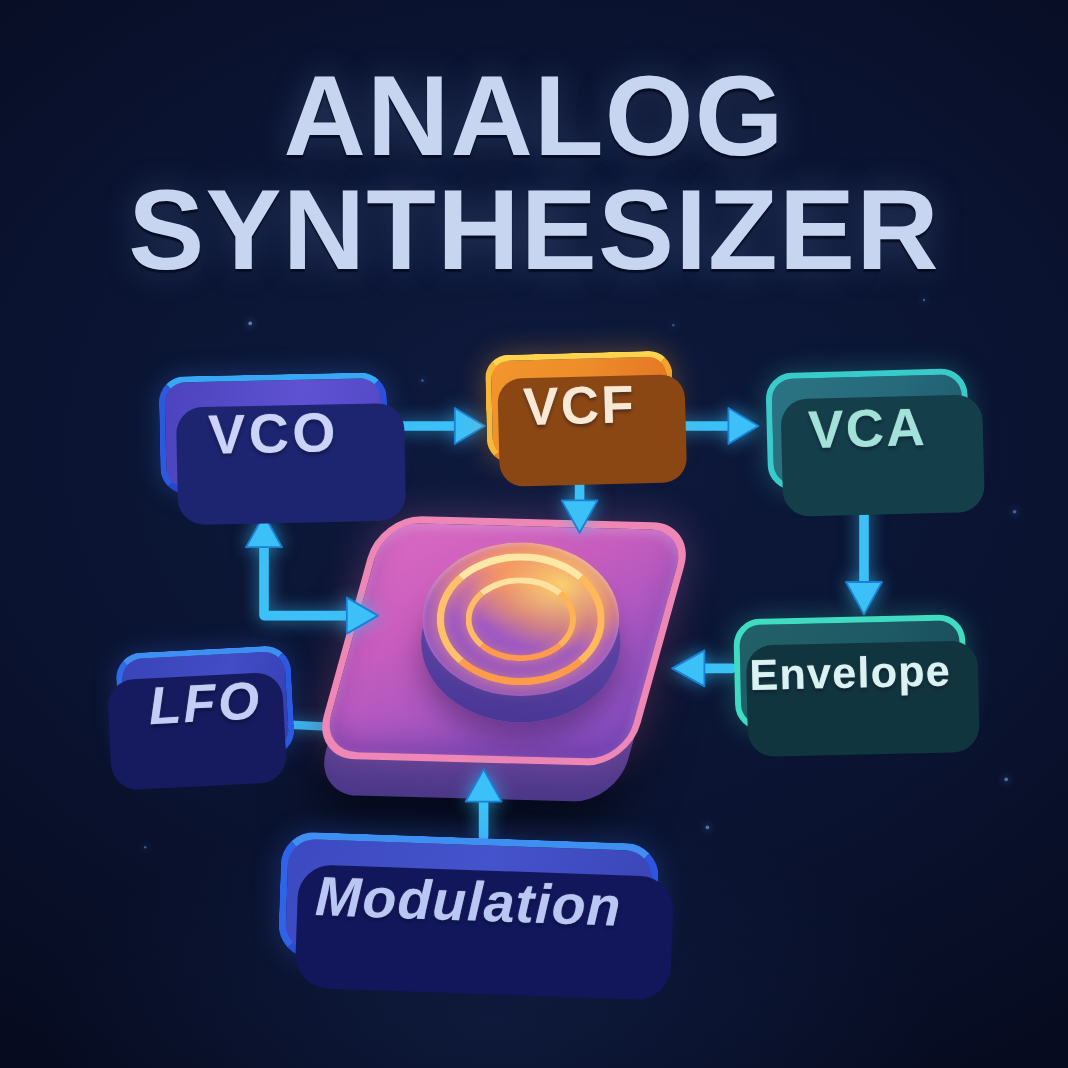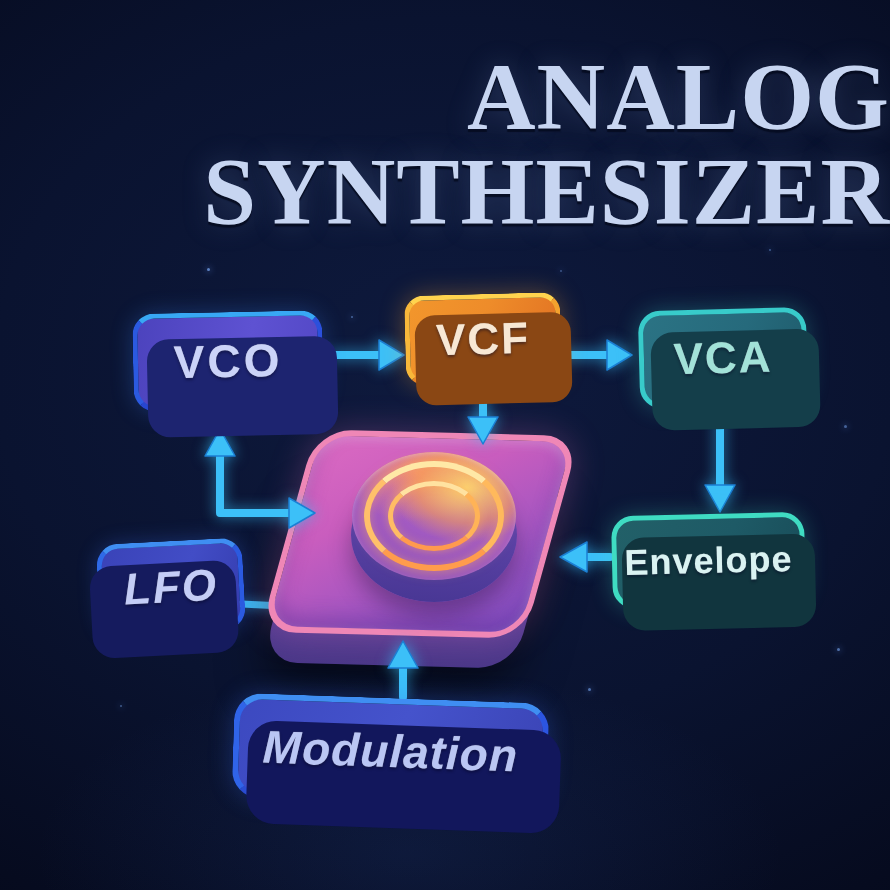--- a/index.html
+++ b/index.html
@@ -7,24 +7,24 @@
     position:relative;width:890px;height:890px;overflow:hidden;
     font-family:"Liberation Sans",sans-serif;
     background:
       radial-gradient(60% 30% at 46% 96%, rgba(45,80,160,.16) 0%, rgba(45,80,160,0) 70%),
       radial-gradient(120% 95% at 50% 42%, #0e1a3e 0%, #0a1330 42%, #060b1f 72%, #030610 100%);
   }
   
   .star{position:absolute;border-radius:50%;background:#7fb0ff;
         box-shadow:0 0 6px 1px rgba(110,160,255,.55);}
   
-  .title{position:absolute;top:50px;left:0;width:890px;text-align:right;
+  .title{position:absolute;top:50px;left:0;width:890px;text-align:center;
          font-weight:bold;font-size:95px;line-height:95px;letter-spacing:1px;
          color:#c7d5f1;
-         text-shadow:0 3px 1px rgba(5,10,30,.85), 0 0 28px rgba(140,170,230,.25);font-family:Liberation Serif, serif;}
+         text-shadow:0 3px 1px rgba(5,10,30,.85), 0 0 28px rgba(140,170,230,.25);}
   
   .wires{position:absolute;left:0;top:0;pointer-events:none;}
   .wires-behind{z-index:1;filter:drop-shadow(0 0 6px rgba(56,190,248,.55));}
   .wires-front{z-index:4;filter:drop-shadow(0 0 7px rgba(56,190,248,.65));}
   .wire{stroke:#3cc0f8;stroke-width:8;fill:none;stroke-linecap:round;stroke-linejoin:round;}
   .head{fill:#3cc0f8;stroke:#1b7fd4;stroke-width:1.5;stroke-linejoin:round;}
   
   .center-group{position:absolute;inset:0;z-index:2;}
   .sq,.sq-extrude{position:absolute;left:288px;top:432px;width:252px;height:192px;
       border-radius:36px;transform:rotate(1.5deg) skewX(-14deg);}

